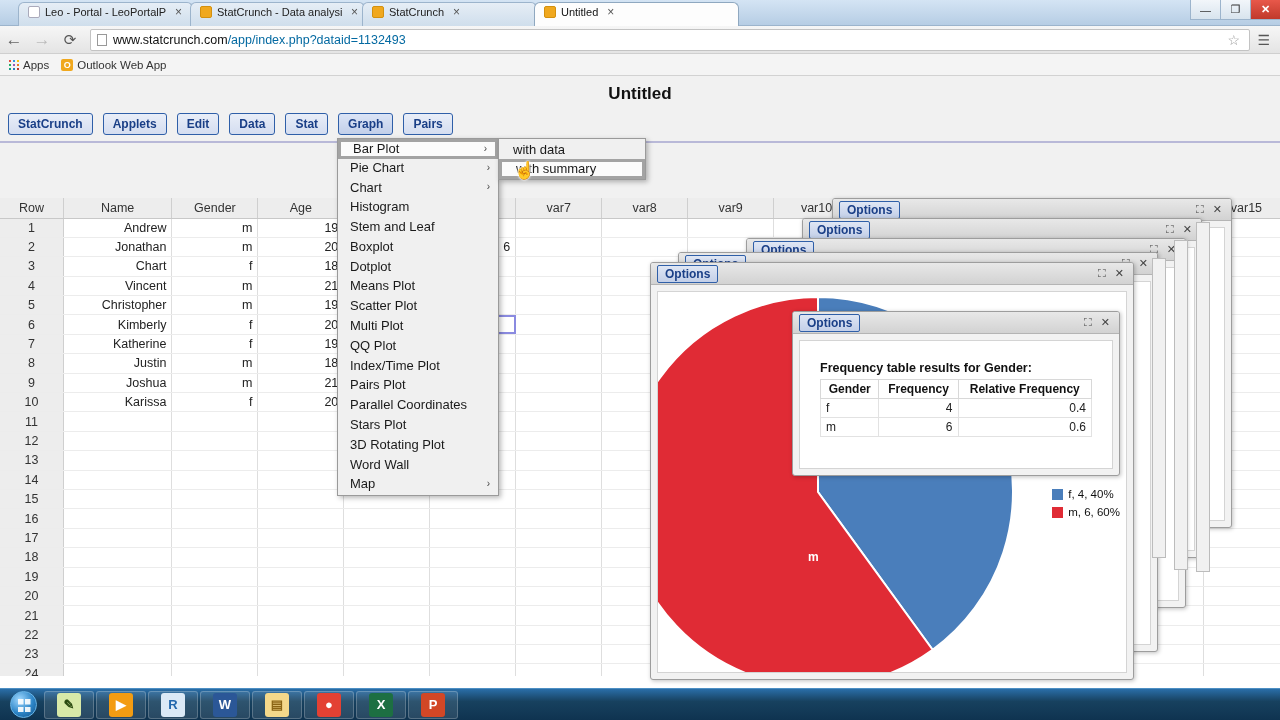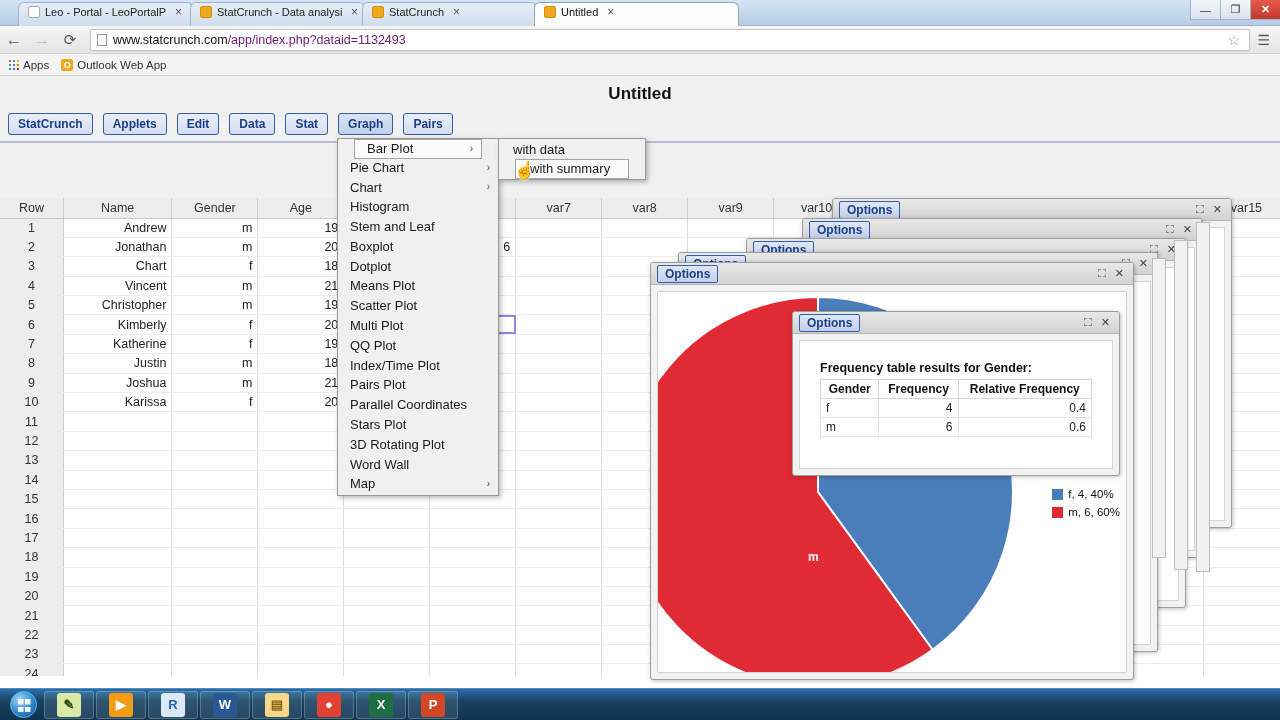--- a/index.html
+++ b/index.html
@@ -68,21 +68,21 @@
     flex: 1; height: 22px; margin: 0 30px 0 6px;
     background: #fff; border: 1px solid #c3c3c3; border-radius: 2px;
     display: flex; align-items: center; padding: 0 6px;
     font-size: 12.5px; color: #222;
   }
   .urlbar .pageicon {
     width: 10px; height: 12px; border: 1px solid #999; background: #fff;
     margin-right: 6px; flex: 0 0 10px;
   }
   .urlbar .urldomain { color: #111; }
-  .urlbar .urlpath { color: #701a75; }
+  .urlbar .urlpath { color: #0369a1; }
   .star { position: absolute; right: 40px; font-size: 14px; color: #999; }
   .hamburger { position: absolute; right: 10px; font-size: 14px; color: #555; }
 
   .bookmarkbar {
     position: absolute; top: 54px; left: 0; width: 1280px; height: 22px;
     background: #f4f4f4; border-bottom: 1px solid #d2d2d2;
     display: flex; align-items: center; gap: 12px; padding-left: 8px;
     font-size: 11.5px; color: #333;
   }
   .bm { display: flex; align-items: center; gap: 4px; }
@@ -166,21 +166,21 @@
   .menu {
     position: absolute; background: #f0f0f0;
     border: 1px solid #9a9a9a; box-shadow: 2px 2px 5px rgba(0,0,0,.28);
     z-index: 60; padding: 1px 0;
   }
   .menu .mi {
     display: flex; align-items: center; justify-content: space-between;
     font-size: 13px; color: #1a1a1a; padding: 2px 8px 3px 12px;
     height: 19.8px; white-space: nowrap;
   }
-  .menu .mi.hl { background: #fbfbfb; border: 1px solid #a3a3a3; margin: -1px 16px; }
+  .menu .mi.hl { background: #fbfbfb; border: 3px solid #a3a3a3; margin: -1px 0; }
   .menu .mi .arrow { font-size: 10px; color: #444; margin-left: 18px; }
   #graph-menu { left: 337px; top: 138px; width: 162px; }
   #submenu { left: 498px; top: 138px; width: 148px; }
   #submenu .mi { padding-left: 14px; }
 
   
   .owin {
     position: absolute; background: #f2f2f2;
     border: 1px solid #9d9d9d; border-radius: 3px;
     box-shadow: 1px 1px 4px rgba(0,0,0,.25);

